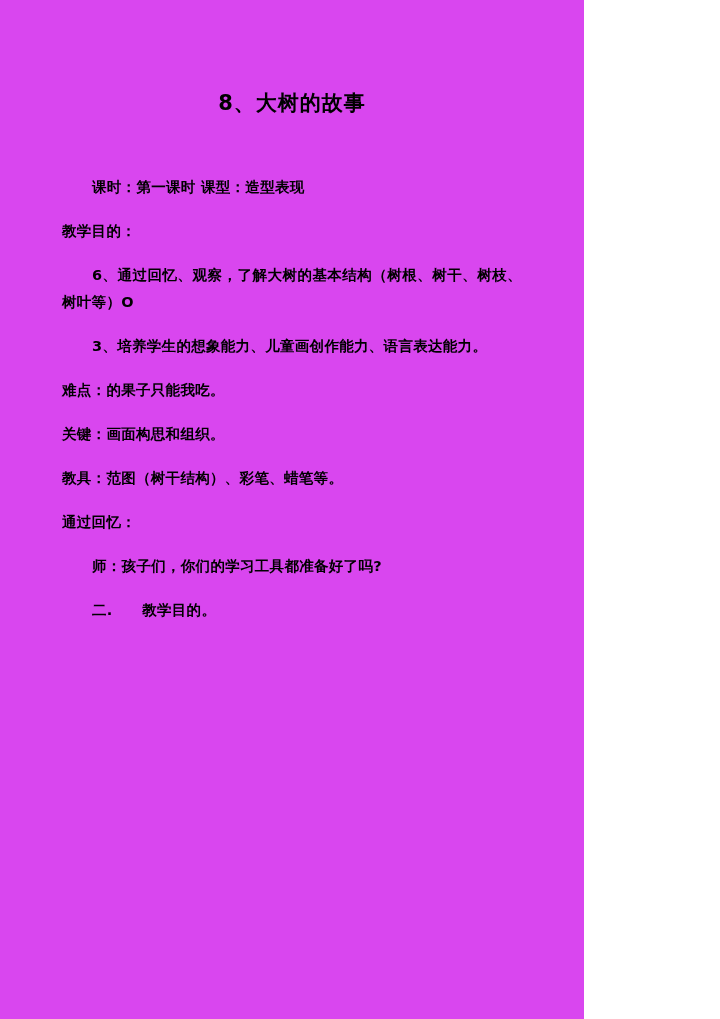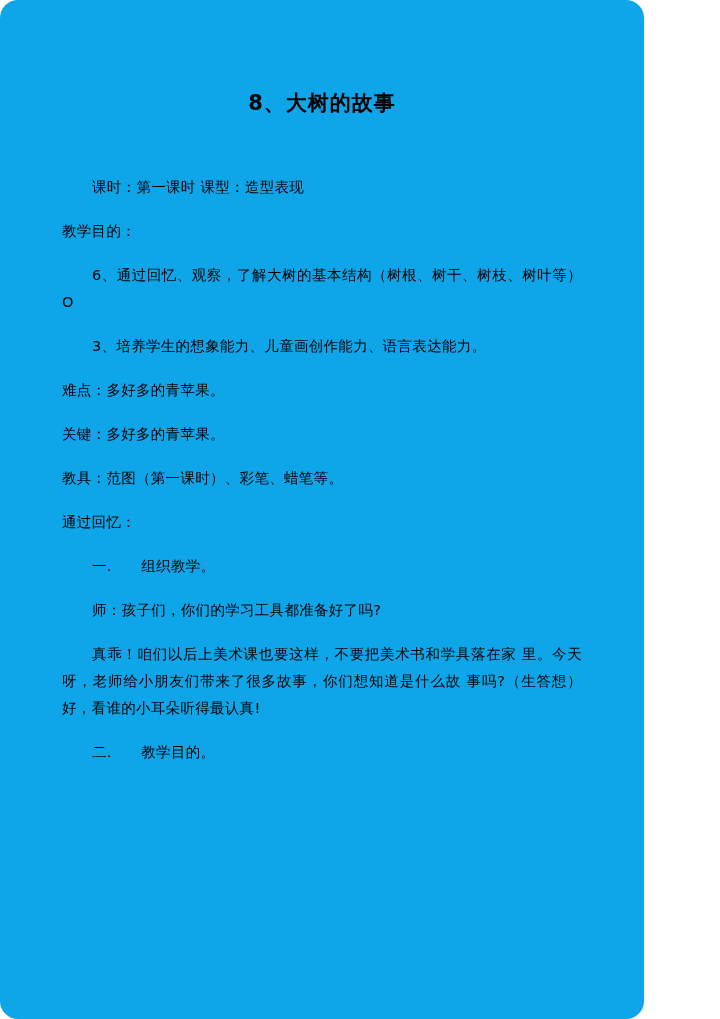--- a/index.html
+++ b/index.html
@@ -9,38 +9,38 @@
   }
   body {
     width: 720px;
     height: 1019px;
     font-family: "DejaVu Sans", "Liberation Sans", sans-serif;
     color: #000000;
     overflow: hidden;
   }
   .page {
     position: relative;
-    width: 644px;
+    width: 584px;
     height: 1019px;
-    background: #0ea5e9;
+    background: #d946ef;
     box-sizing: border-box;
     padding: 0 62px;
-    border-radius: 18px;
   }
   .doc-title {
     text-align: center;
     font-size: 21px;
     font-weight: bold;
     letter-spacing: 1px;
     margin: 0;
     padding-top: 88px;
     line-height: 30px;
   }
   .body-block {
     margin-top: 56px;
+    font-weight: bold;
   }
   p.para {
     margin: 0 0 17px 0;
     font-size: 14.5px;
     line-height: 27px;
     letter-spacing: 0.3px;
     text-align: justify;
     text-justify: inter-ideograph;
   }
   p.indent1 {
@@ -58,23 +58,21 @@
 
 <div class="page">
 
   <h1 class="doc-title">8、大树的故事</h1>
 
   <div class="body-block">
     <p class="para indent1">课时：第一课时        课型：造型表现</p>
     <p class="para noindent">教学目的：</p>
     <p class="para indent1">6、通过回忆、观察，了解大树的基本结构（树根、树干、树枝、树叶等）O</p>
     <p class="para indent1">3、培养学生的想象能力、儿童画创作能力、语言表达能力。</p>
-    <p class="para noindent">难点：多好多的青苹果。</p>
-    <p class="para noindent">关键：多好多的青苹果。</p>
-    <p class="para noindent">教具：范图（第一课时）、彩笔、蜡笔等。</p>
+    <p class="para noindent">难点：的果子只能我吃。</p>
+    <p class="para noindent">关键：画面构思和组织。</p>
+    <p class="para noindent">教具：范图（树干结构）、彩笔、蜡笔等。</p>
     <p class="para noindent">通过回忆：</p>
-    <p class="para section">一.　　组织教学。</p>
     <p class="para indent1">师：孩子们，你们的学习工具都准备好了吗?</p>
-    <p class="para indent1">真乖！咱们以后上美术课也要这样，不要把美术书和学具落在家 里。今天呀，老师给小朋友们带来了很多故事，你们想知道是什么故 事吗?（生答想）好，看谁的小耳朵听得最认真!</p>
     <p class="para section">二.　　教学目的。</p>
   </div>
 
 </div>
 
 </body></html>

